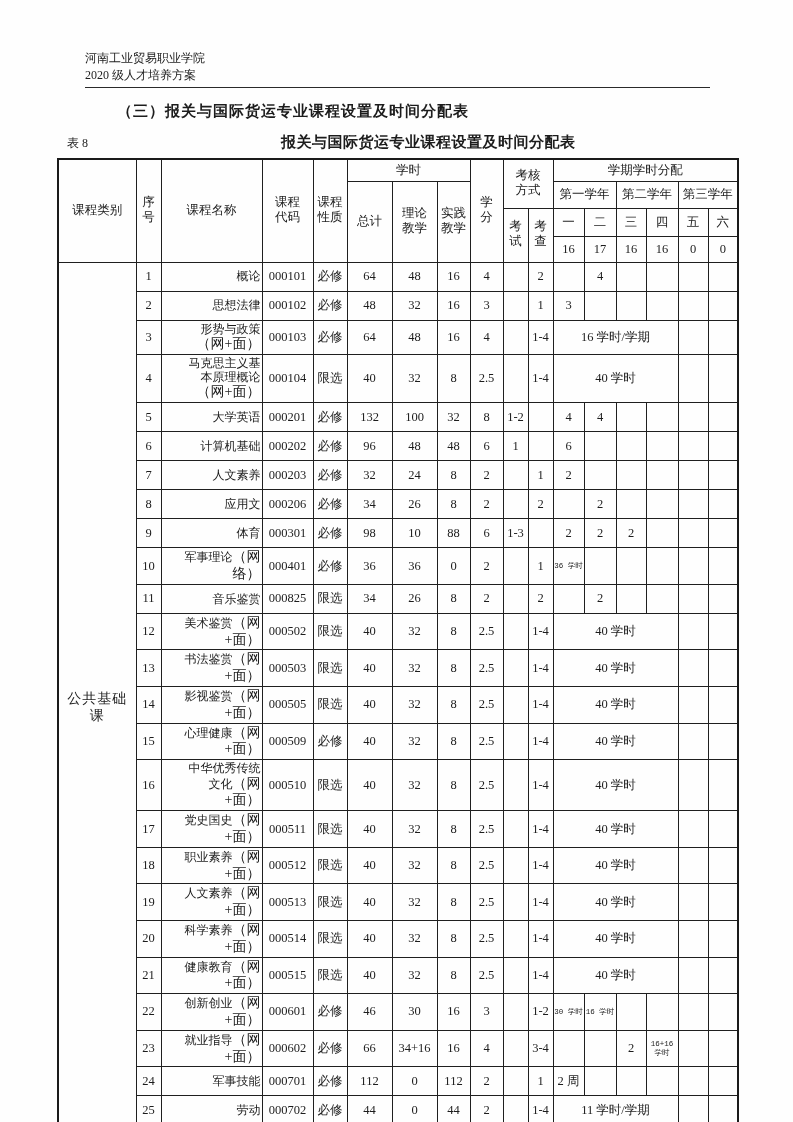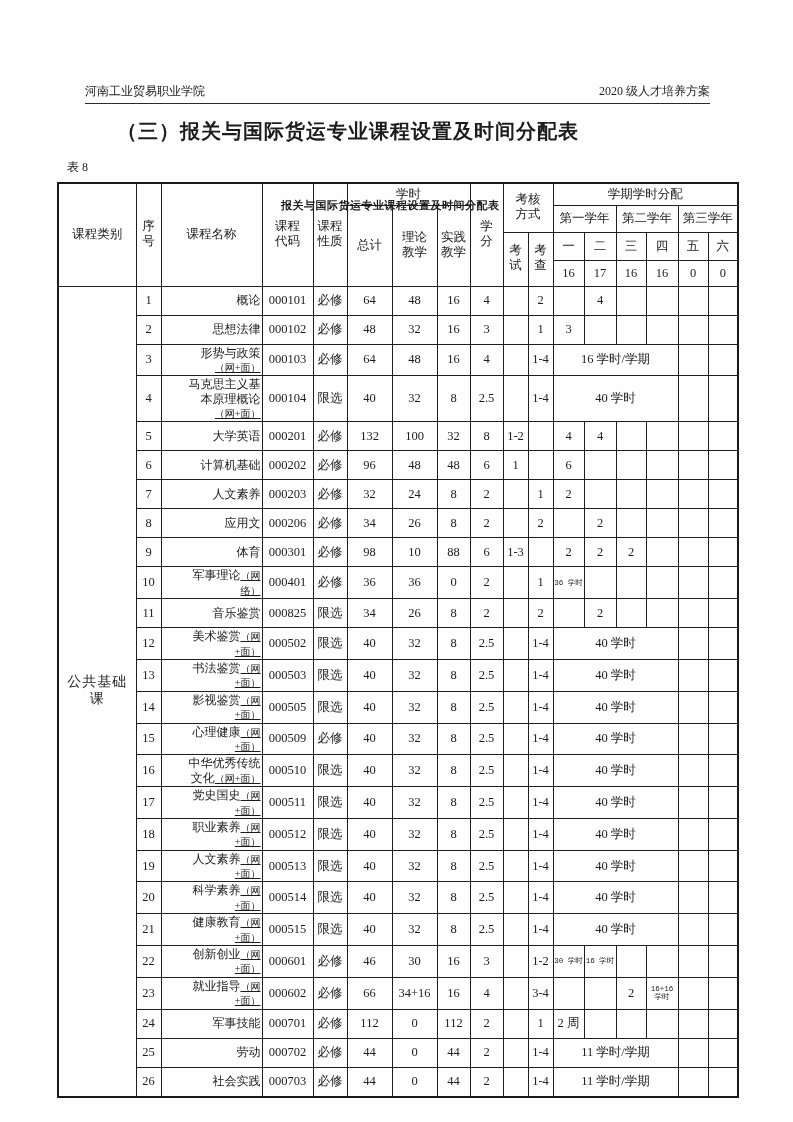--- a/index.html
+++ b/index.html
@@ -7,47 +7,47 @@
     position:relative;
     width:793px;height:1122px;
     background:#fefefe;
     color:#1c1c1c;
     font-family:"Liberation Serif","DejaVu Serif",serif;
     overflow:hidden;
     box-sizing:border-box;
   }
   .doc-header{
     margin:0 83px 0 85px;
-    padding-top:83px;
+    padding-top:50px;
     padding-bottom:3px;
     display:flex;
     justify-content:space-between;
     font-size:12px;
     border-bottom:1px solid #2a2a2a;
+    flex-direction:column;
   }
   .section-heading{
     margin:14px 0 0 117px;
-    font-size:20px;
+    font-size:15px;
     font-weight:bold;
     letter-spacing:1px;
   }
   .table-caption{
     position:relative;
     margin-top:12px;
     height:19px;
   }
   .table-label{
     position:absolute;left:67px;top:2px;
     font-size:12px;
   }
   .table-title{
     position:absolute;left:281px;top:0;
-    font-size:11px;font-weight:bold;
+    font-size:15px;font-weight:bold;
     letter-spacing:0.5px;
-    margin-top:41px;
   }
   table.curriculum{
     margin:6px 0 0 57px;
     width:680px;
     table-layout:fixed;
     border-collapse:collapse;
     border:2px solid #1a1a1a;
   }
   .curriculum th,.curriculum td{
     border:1px solid #1f1f1f;
@@ -64,21 +64,21 @@
   tr.hr2{height:27px;}
   tr.hr3{height:28px;}
   tr.hr4{height:26px;}
   tbody td{height:26px;}
   td.c-name{
     text-align:right;
     padding-left:20px;
     font-size:12px;
     word-break:break-all;
   }
-  td.c-name .paren{font-size:10px;text-decoration:underline;}
+  td.c-name .paren{font-size:14px;}
   td.tiny{font-size:7.5px;line-height:1.15;padding:0;font-family:Liberation Mono, monospace;}
   td.cat-cell{font-size:14px;letter-spacing:1px;}
   .page-number{
     margin-top:24px;
     text-align:right;
     padding-right:100px;
     font-size:13px;
     letter-spacing:2px;
   }
 </style>

